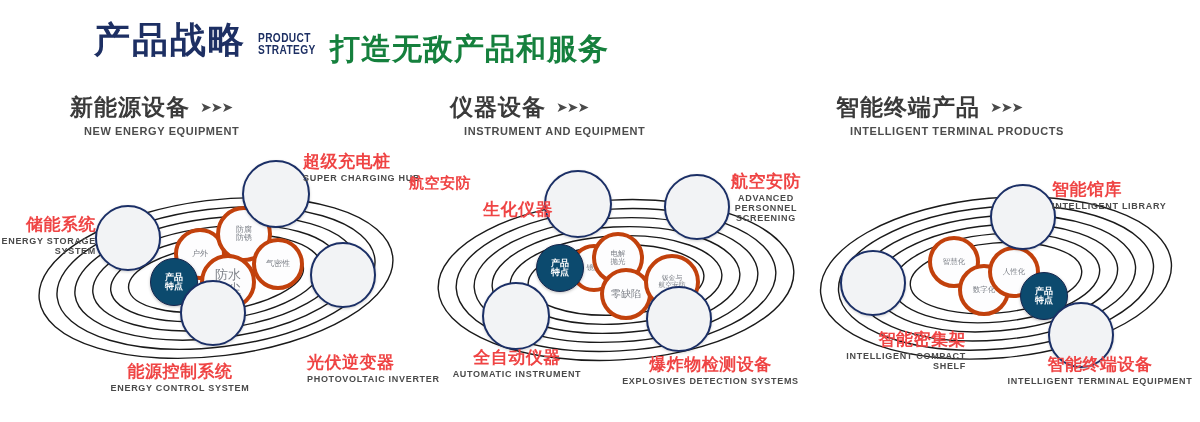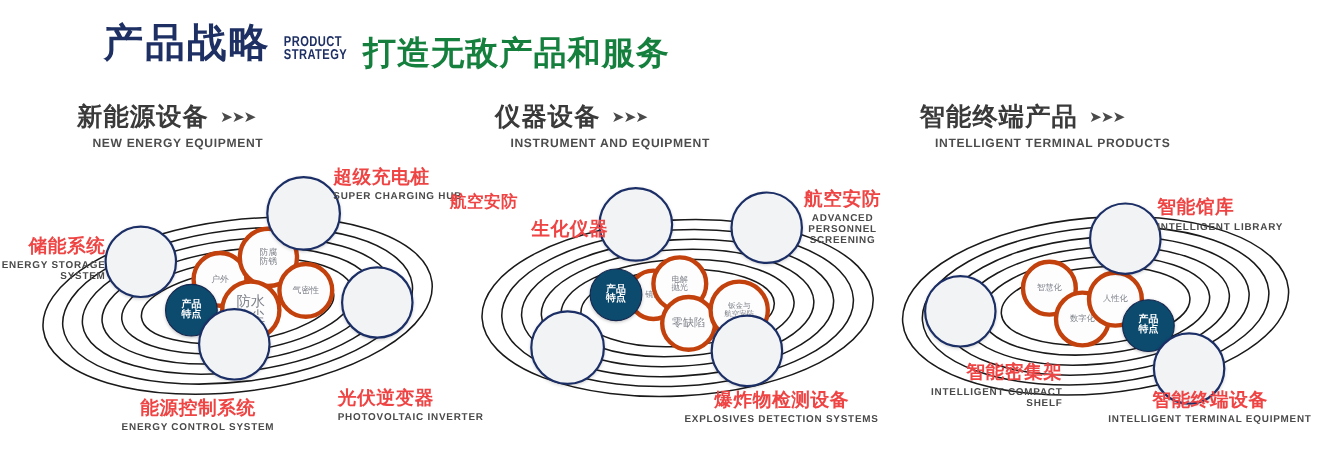--- a/index.html
+++ b/index.html
@@ -325,20 +325,24 @@
   <div class="lbl c" style="left:462px;top:160px;width:112px;margin-top:40px;">
     <div class="cn">生化仪器</div>
   </div>
   <div class="lbl c" style="left:706px;top:172px;width:120px;">
     <div class="cn">航空安防</div>
     <div class="en">ADVANCED PERSONNEL SCREENING</div>
   </div>
   <div class="lbl c" style="left:618px;top:355px;width:185px;">
     <div class="cn">爆炸物检测设备</div>
     <div class="en">EXPLOSIVES DETECTION SYSTEMS</div>
+  </div>
+  <div class="lbl c" style="left:437px;top:348px;width:160px;">
+    <div class="cn">全自动仪器</div>
+    <div class="en">AUTOMATIC INSTRUMENT</div>
   </div>
 
   <div class="group" style="left:800px;top:150px;">
     <svg viewBox="0 0 400 260">
       <g fill="none" stroke="#1a1a1a" stroke-width="1.4">
         <ellipse cx="196" cy="128" rx="176" ry="80" transform="rotate(-5 196 128)"></ellipse>
         <ellipse cx="196" cy="128" rx="158" ry="71" transform="rotate(-5 196 128)"></ellipse>
         <ellipse cx="196" cy="128" rx="140" ry="62" transform="rotate(-5 196 128)"></ellipse>
         <ellipse cx="196" cy="128" rx="122" ry="53" transform="rotate(-5 196 128)"></ellipse>
         <ellipse cx="196" cy="128" rx="104" ry="44" transform="rotate(-5 196 128)"></ellipse>

